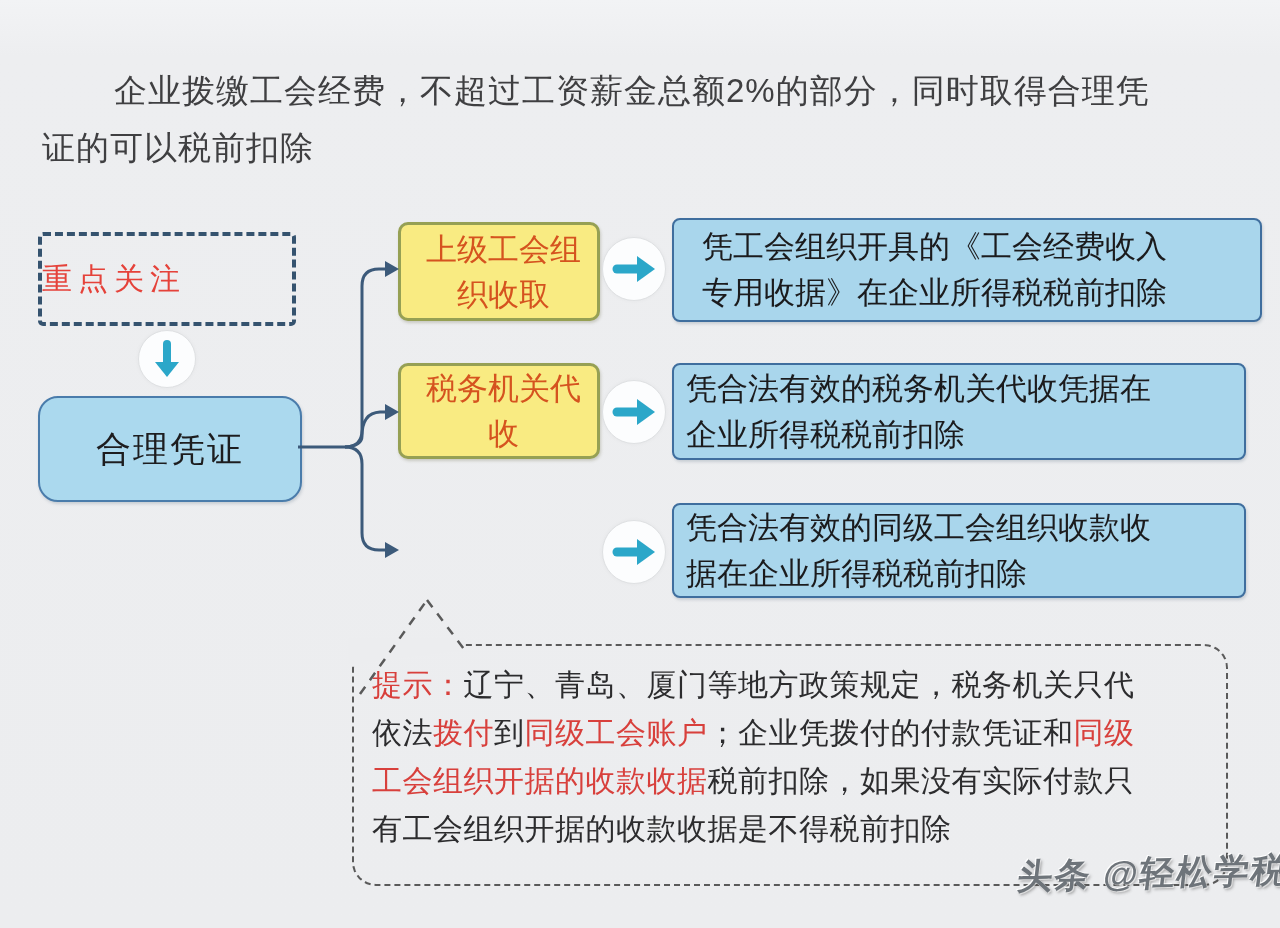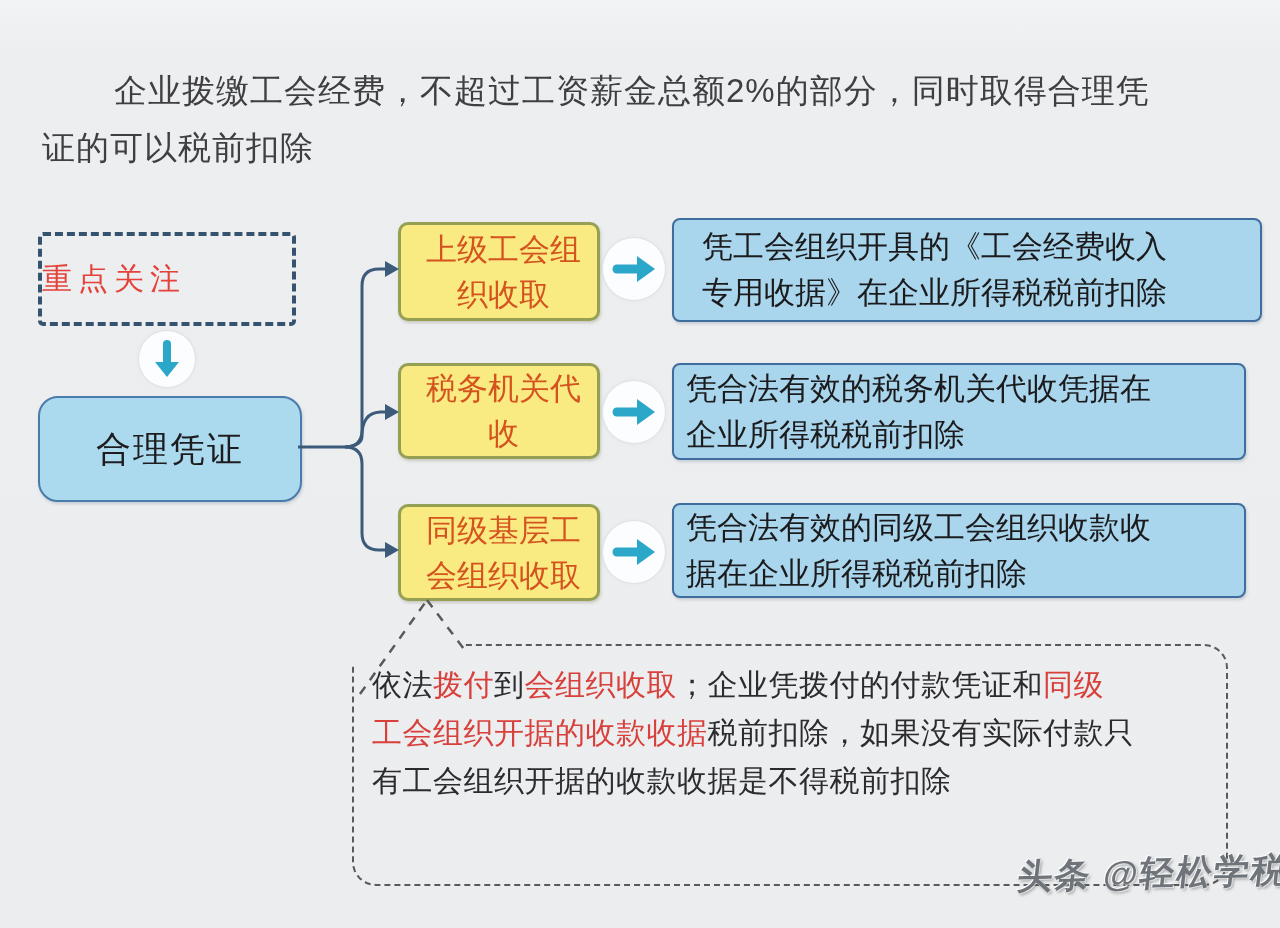--- a/index.html
+++ b/index.html
@@ -105,24 +105,20 @@
   </div>
 
   <div class="src-box src-1">
     <span class="preline">上级工会组
 织收取</span>
   </div>
   <div class="src-box src-2">
     <span class="preline">税务机关代
 收</span>
   </div>
-  <div class="src-box src-3">
-    <span class="preline">同级基层工
-会组织收取</span>
-  </div>
 
   <div class="circle right r1">
     <svg width="62" height="62" viewBox="0 0 62 62">
       <line x1="14" y1="31" x2="36" y2="31" stroke="#2ba7c9" stroke-width="9" stroke-linecap="round"></line>
       <polygon points="34,18 34,44 52,31" fill="#2ba7c9"></polygon>
     </svg>
   </div>
   <div class="circle right r2">
     <svg width="62" height="62" viewBox="0 0 62 62">
       <line x1="14" y1="31" x2="36" y2="31" stroke="#2ba7c9" stroke-width="9" stroke-linecap="round"></line>
@@ -144,21 +140,22 @@
     <span class="preline">凭合法有效的税务机关代收凭据在
 企业所得税税前扣除</span>
   </div>
   <div class="res-box res-3">
     <span class="preline">凭合法有效的同级工会组织收款收
 据在企业所得税税前扣除</span>
   </div>
 
   <div class="tip-bubble">
     <div>
-        <div class="tip-line"><span>依法</span><span class="red">拨付</span><span>到</span><span class="red">会组织收取</span><span>；企业凭拨付的付款凭证和</span><span class="red">同级</span></div>
+        <div class="tip-line"><span class="red">提示：</span><span>辽宁、青岛、厦门等地方政策规定，税务机关只代</span></div>
+        <div class="tip-line"><span>依法</span><span class="red">拨付</span><span>到</span><span class="red">同级工会账户</span><span>；企业凭拨付的付款凭证和</span><span class="red">同级</span></div>
         <div class="tip-line"><span class="red">工会组织开据的收款收据</span><span>税前扣除，如果没有实际付款只</span></div>
         <div class="tip-line"><span>有工会组织开据的收款收据是不得税前扣除</span></div>
       </div>
   </div>
 
   <svg class="overlay" width="1280" height="928" viewBox="0 0 1280 928">
 
     <path d="M 298 447 L 345 447" fill="none" stroke="#3c5a7a" stroke-width="3"></path>
 
     <path d="M 345 447 Q 362 447 362 430 L 362 286 Q 362 269 379 269 L 386 269" fill="none" stroke="#3c5a7a" stroke-width="3"></path>

